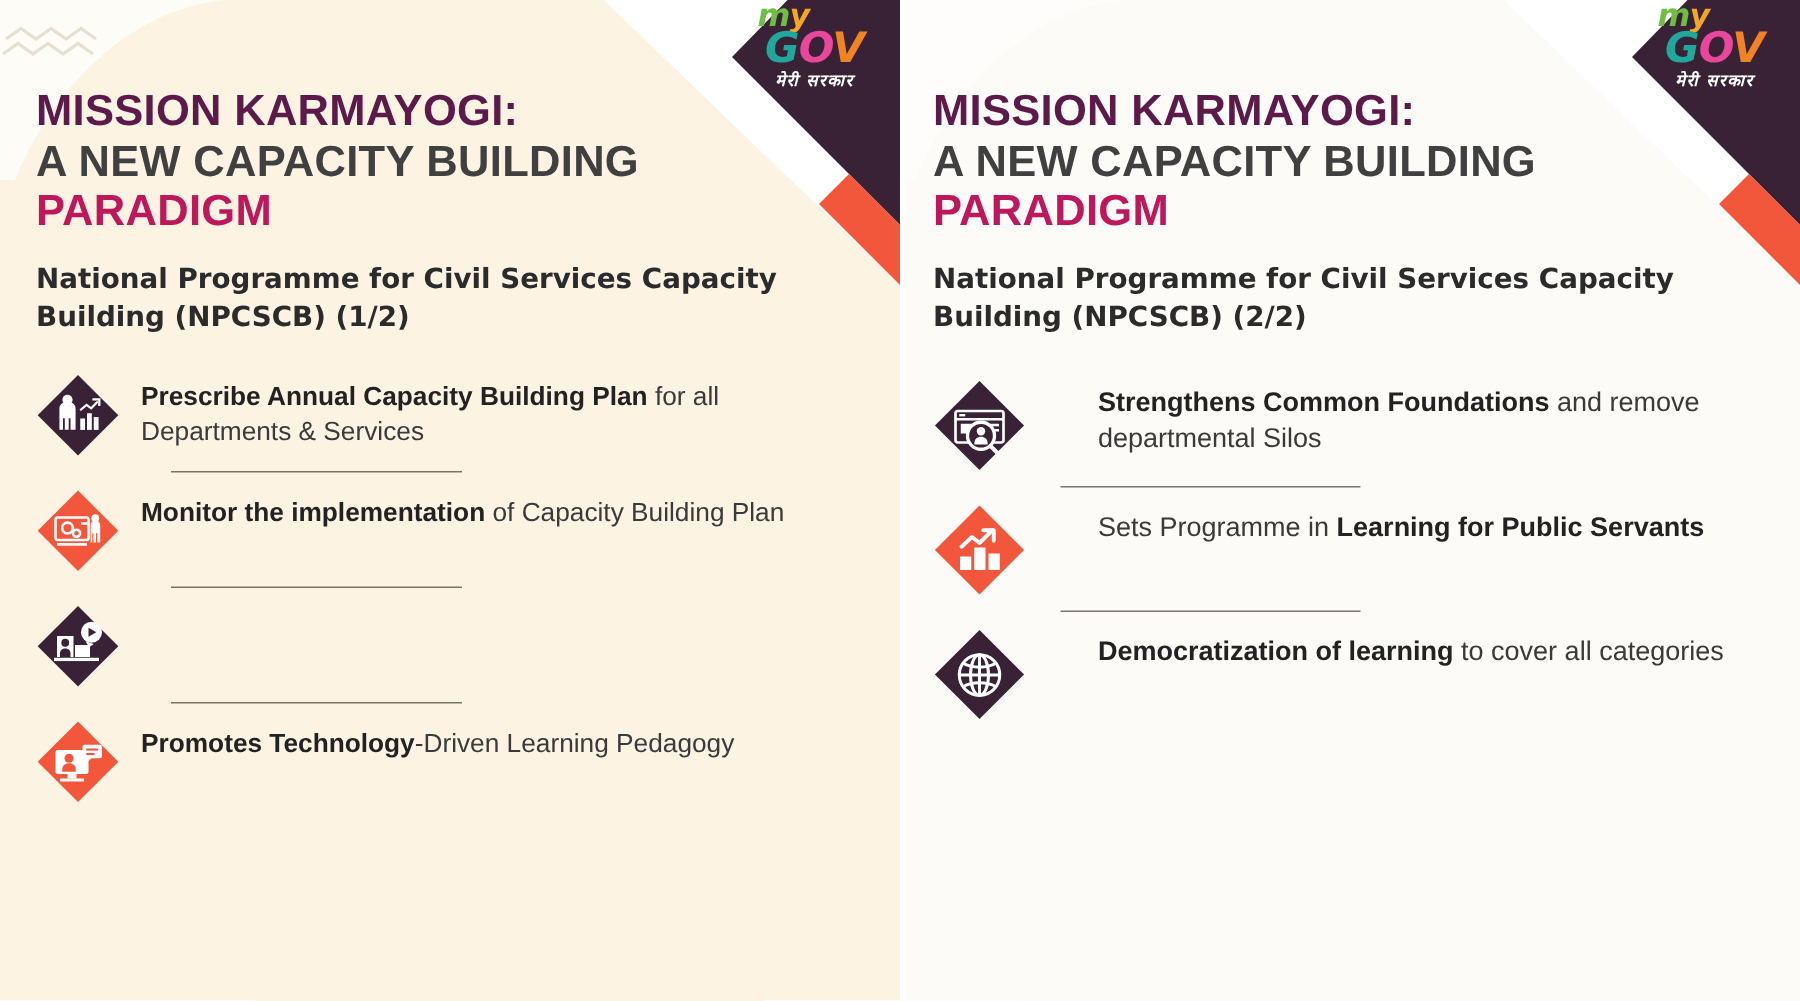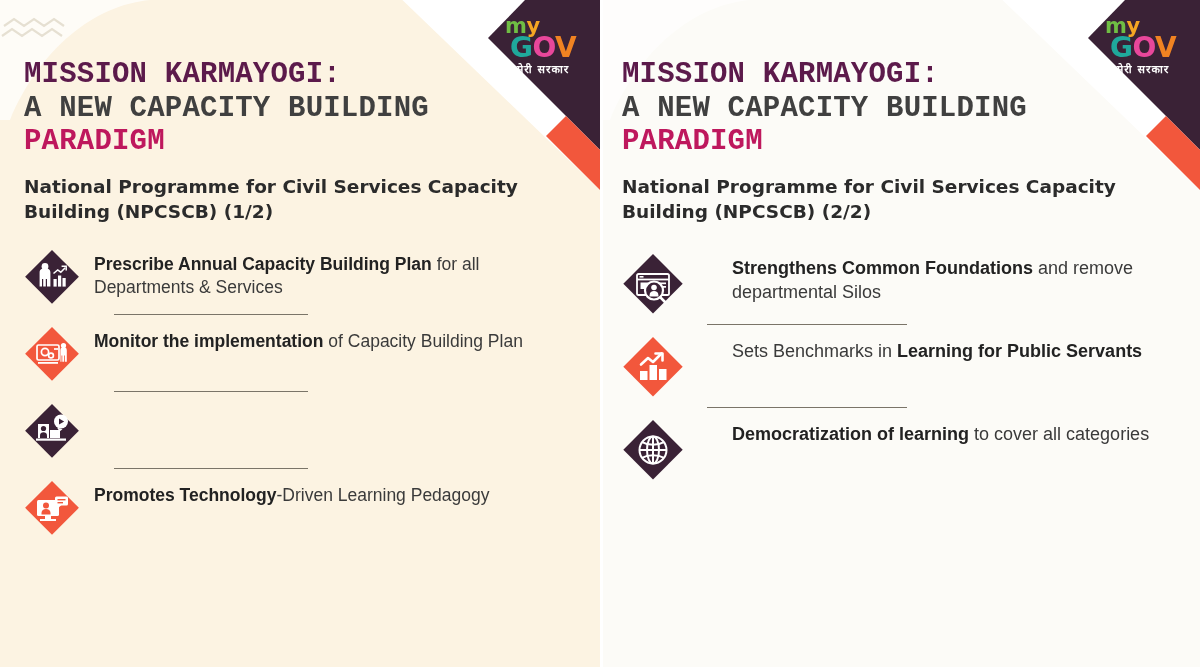--- a/index.html
+++ b/index.html
@@ -60,27 +60,28 @@
     left: 0;
     width: 150px;
     height: 120px;
     z-index: 2;
     pointer-events: none;
   }
 
   
   .logo {
     position: absolute;
-    top: 16px;
+    top: 0;
     right: 8px;
     z-index: 12;
     width: 98px;
     text-align: center;
     line-height: 1;
     pointer-events: none;
+    font-style: italic;
   }
   .logo-my {
     font-family: "DejaVu Sans", sans-serif;
     font-weight: 700;
     font-size: 21px;
     letter-spacing: -0.5px;
     display: block;
     text-align: left;
     padding-left: 11px;
   }
@@ -106,21 +107,21 @@
   
   .content {
     position: relative;
     z-index: 10;
     padding: 58px 0 0 24px;
   }
   .panel-right .content { padding-left: 22px; }
 
   .title {
     margin: 0;
-    font-family: Liberation Mono, monospace;
+    font-family: Liberation Sans, sans-serif;
     font-weight: 800;
     font-size: 29px;
     line-height: 1.16;
     letter-spacing: 0.2px;
     text-transform: uppercase;
   }
   .title .l1 { color: #5C1A4B; display: block; }
   .title .l2 { color: #404040; display: block; }
   .title .l3 { color: #be185d; display: block; }
 
@@ -384,21 +385,21 @@
               <g fill="#FFFFFF">
                 <rect x="18" y="35" width="7.5" height="9"></rect>
                 <rect x="27.5" y="29" width="7.5" height="15"></rect>
                 <rect x="37" y="33" width="7.5" height="11"></rect>
                 <path d="M19 28.5l7-6.5 5 4 8.5-8.5" fill="none" stroke="#FFFFFF" stroke-width="2.6" stroke-linecap="round" stroke-linejoin="round"></path>
                 <path d="M33.5 17.5h7v7" fill="none" stroke="#FFFFFF" stroke-width="2.6" stroke-linecap="round" stroke-linejoin="round"></path>
               </g>
             </svg>
           </span>
           <span class="feature-text">
-            <span>Sets Benchmarks in </span><b>Learning for Public Servants</b>
+            <span>Sets Programme in </span><b>Learning for Public Servants</b>
           </span>
         </li>
 
         <div class="divider"></div>
 
         <li class="feature">
           <span class="icon-diamond">
             <svg viewBox="0 0 62 62">
               <rect x="31" y="1" width="42" height="42" transform="rotate(45 31 1)" fill="#3A2236"></rect>
               <g fill="none" stroke="#FFFFFF" stroke-width="2">

